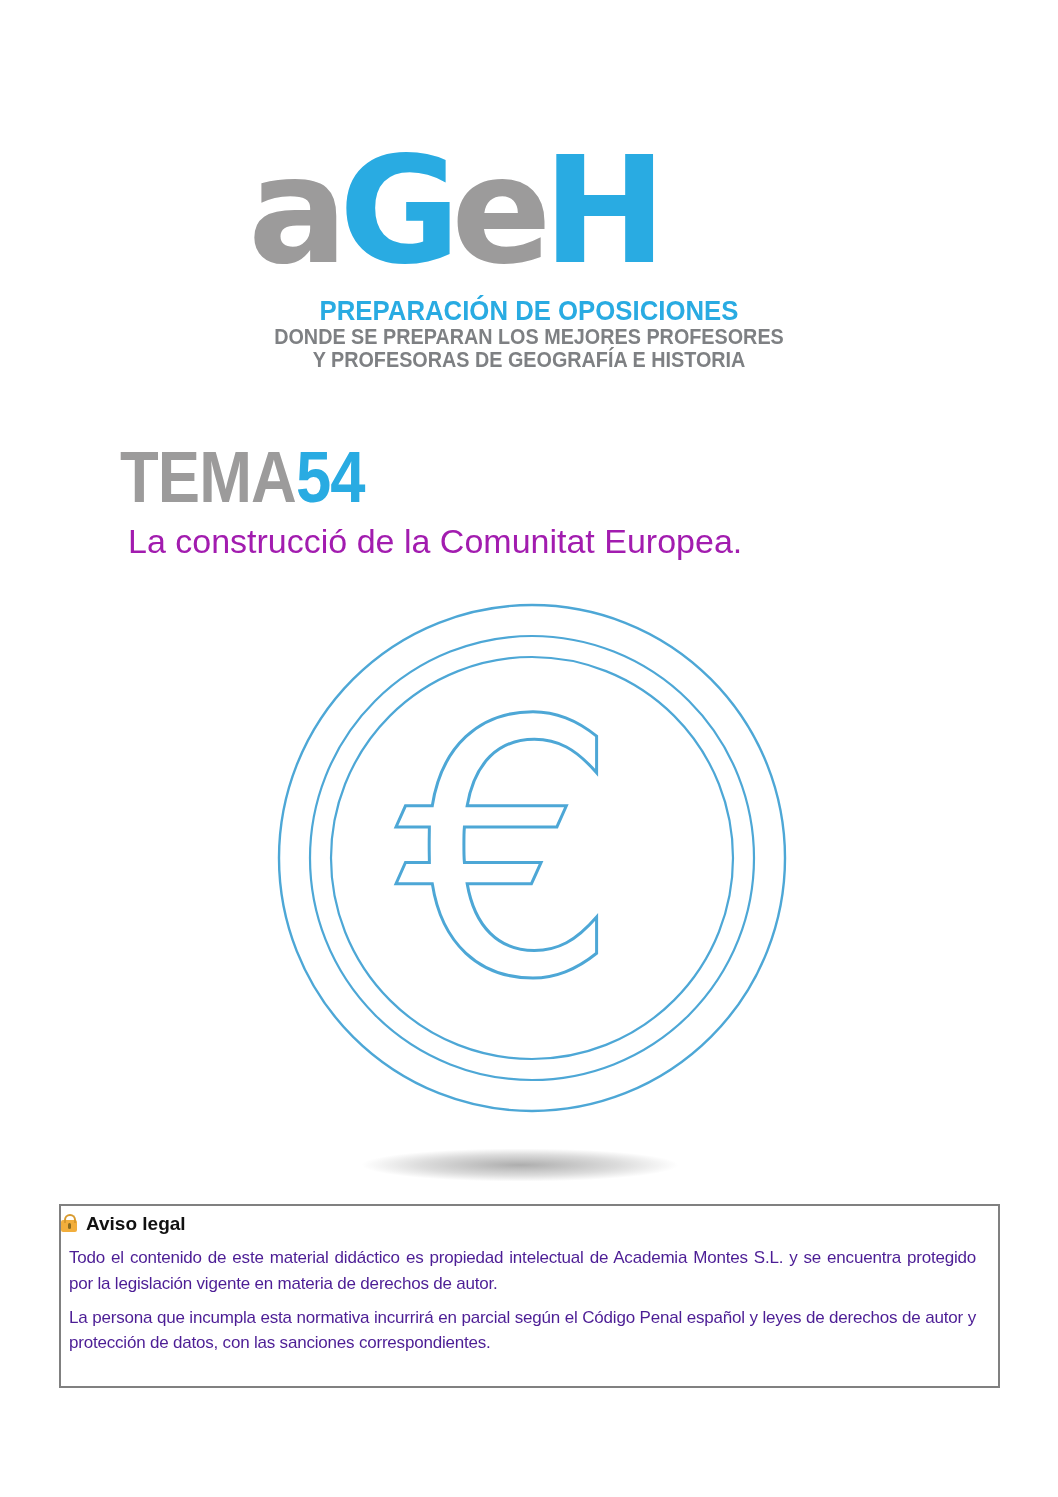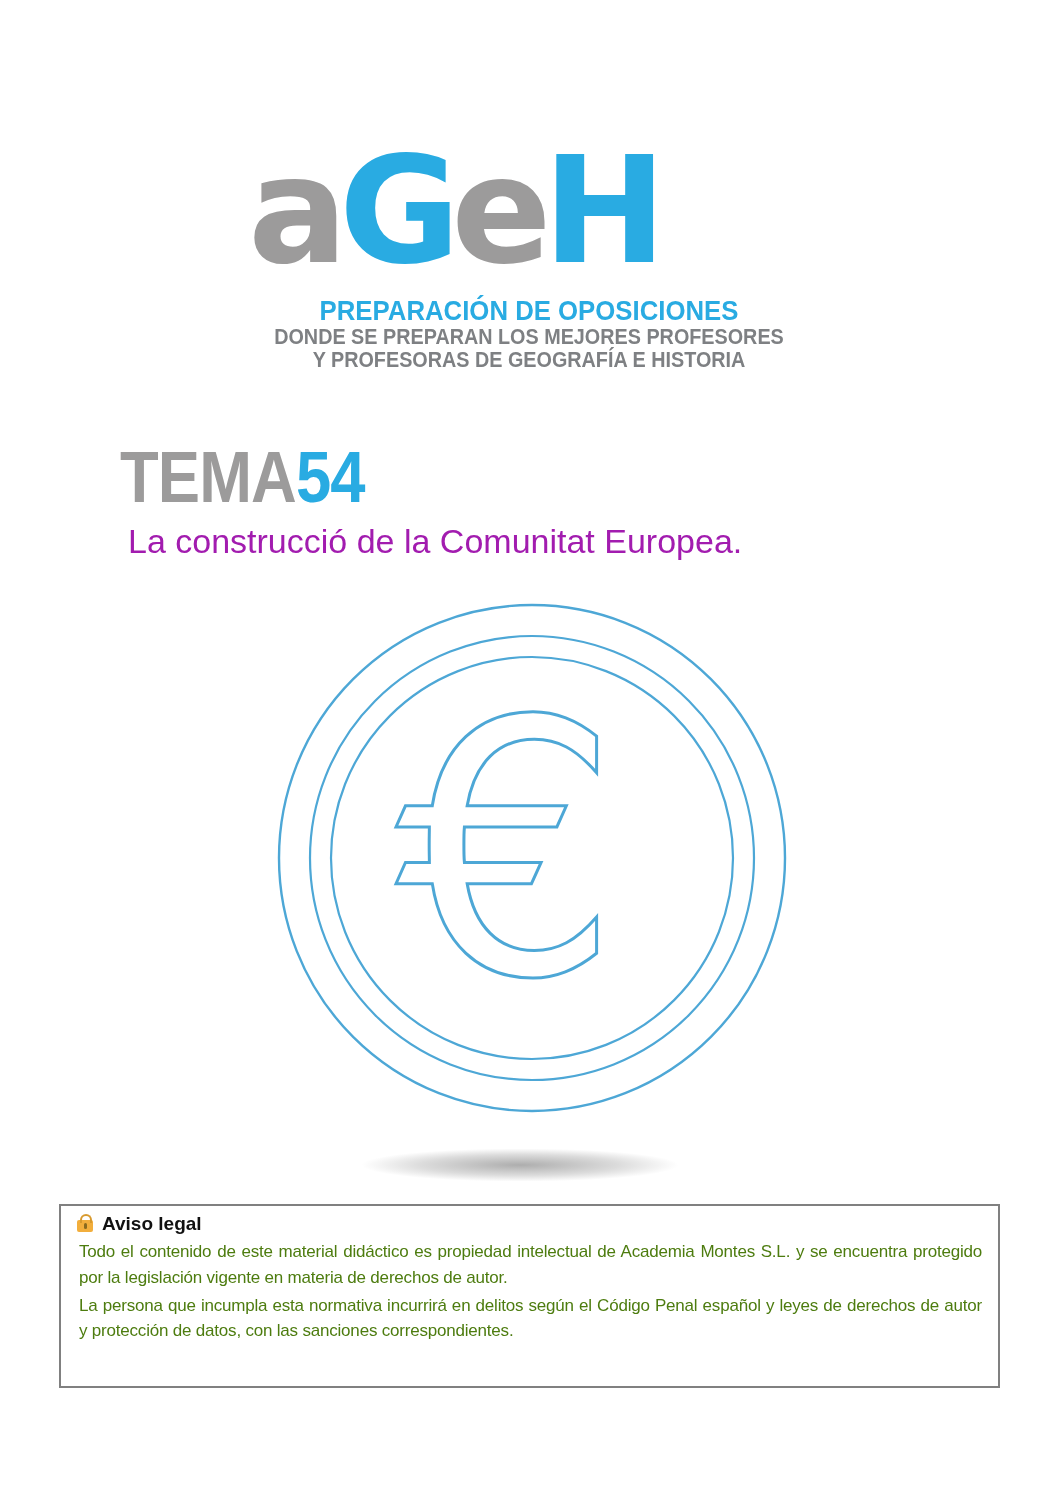--- a/index.html
+++ b/index.html
@@ -46,41 +46,41 @@
   .coin-svg{position:absolute;left:270px;top:578px;}
   .coin-shadow{
     position:absolute;left:300px;top:1142px;width:440px;height:46px;
     background:radial-gradient(ellipse 50% 50% at center,
       rgba(60,60,60,0.42) 0%, rgba(60,60,60,0.18) 45%, rgba(60,60,60,0) 72%);
   }
   
   .legal-box{
     position:absolute;left:59px;top:1204px;width:941px;height:184px;
     box-sizing:border-box;border:2px solid #808080;background:#ffffff;
-    padding:5px 14px 0 16px;overflow:hidden;
+    padding:5px 14px 0 0;overflow:hidden;
   }
   .legal-heading{
     display:flex;align-items:center;gap:9px;height:26px;
     font-size:19px;font-weight:bold;color:#111111;
   }
   .lock-icon{
     position:relative;display:inline-block;width:16px;height:12px;
     background:#f2ae3c;border-radius:2px;margin-top:4px;flex:0 0 auto;
   }
   .lock-icon:before{
     content:'';position:absolute;top:-6px;left:3px;width:8px;height:7px;
     border:2px solid #d89a2e;border-bottom:none;border-radius:6px 6px 0 0;
   }
   .lock-icon:after{
     content:'';position:absolute;top:3px;left:6.5px;width:3px;height:6px;
     background:#8a6a1f;border-radius:2px;
   }
   .legal-box p{
-    margin:2px;font-size:17px;line-height:25.8px;letter-spacing:-0.2px;
-    color:#4d7c0f;text-align:justify;
+    margin:8px;font-size:17px;line-height:25.8px;letter-spacing:-0.2px;
+    color:#4c1d95;text-align:justify;
   }
   .legal-box p.bold{font-weight:bold;}
 </style>
 </head>
 <body>
 
 <div class="page">
 
   <div class="logo-letters">
     <span class="c-gray">a</span><span class="c-blue">G</span><span class="c-gray">e</span><span class="c-blue">H</span>
@@ -104,16 +104,16 @@
     <text x="238" y="395" text-anchor="middle" font-family="DejaVu Sans, sans-serif" font-size="352" fill="#ffffff" stroke="#4da7d6" stroke-width="3">€</text>
   </svg>
   <div class="coin-shadow"></div>
 
   <div class="legal-box">
     <div class="legal-heading">
       <span class="lock-icon"></span>
       <span>Aviso legal</span>
     </div>
     <p>Todo el contenido de este material didáctico es propiedad intelectual de Academia Montes S.L. y se encuentra protegido por la legislación vigente en materia de derechos de autor.</p>
-    <p>La persona que incumpla esta normativa incurrirá en delitos según el Código Penal español y leyes de derechos de autor y protección de datos, con las sanciones correspondientes.</p>
+    <p>La persona que incumpla esta normativa incurrirá en parcial según el Código Penal español y leyes de derechos de autor y protección de datos, con las sanciones correspondientes.</p>
   </div>
 
 </div>
 
 </body></html>

